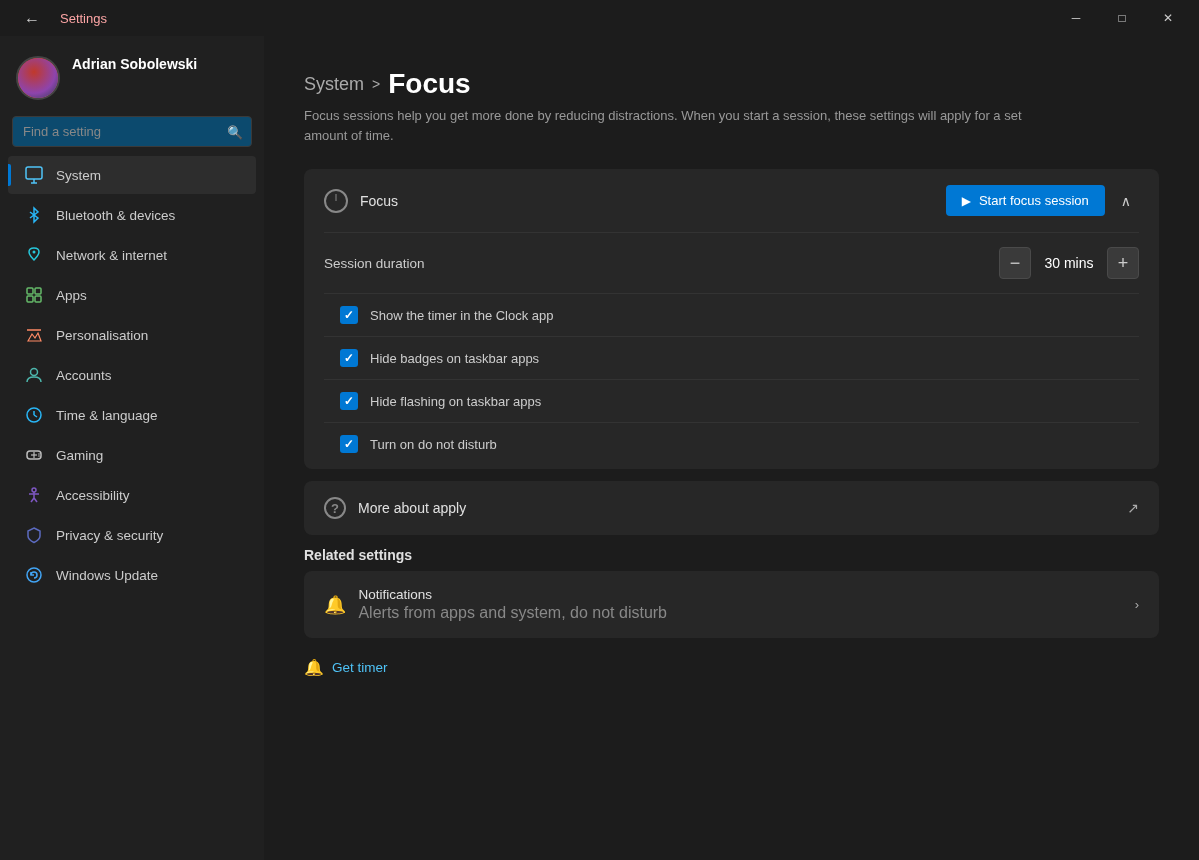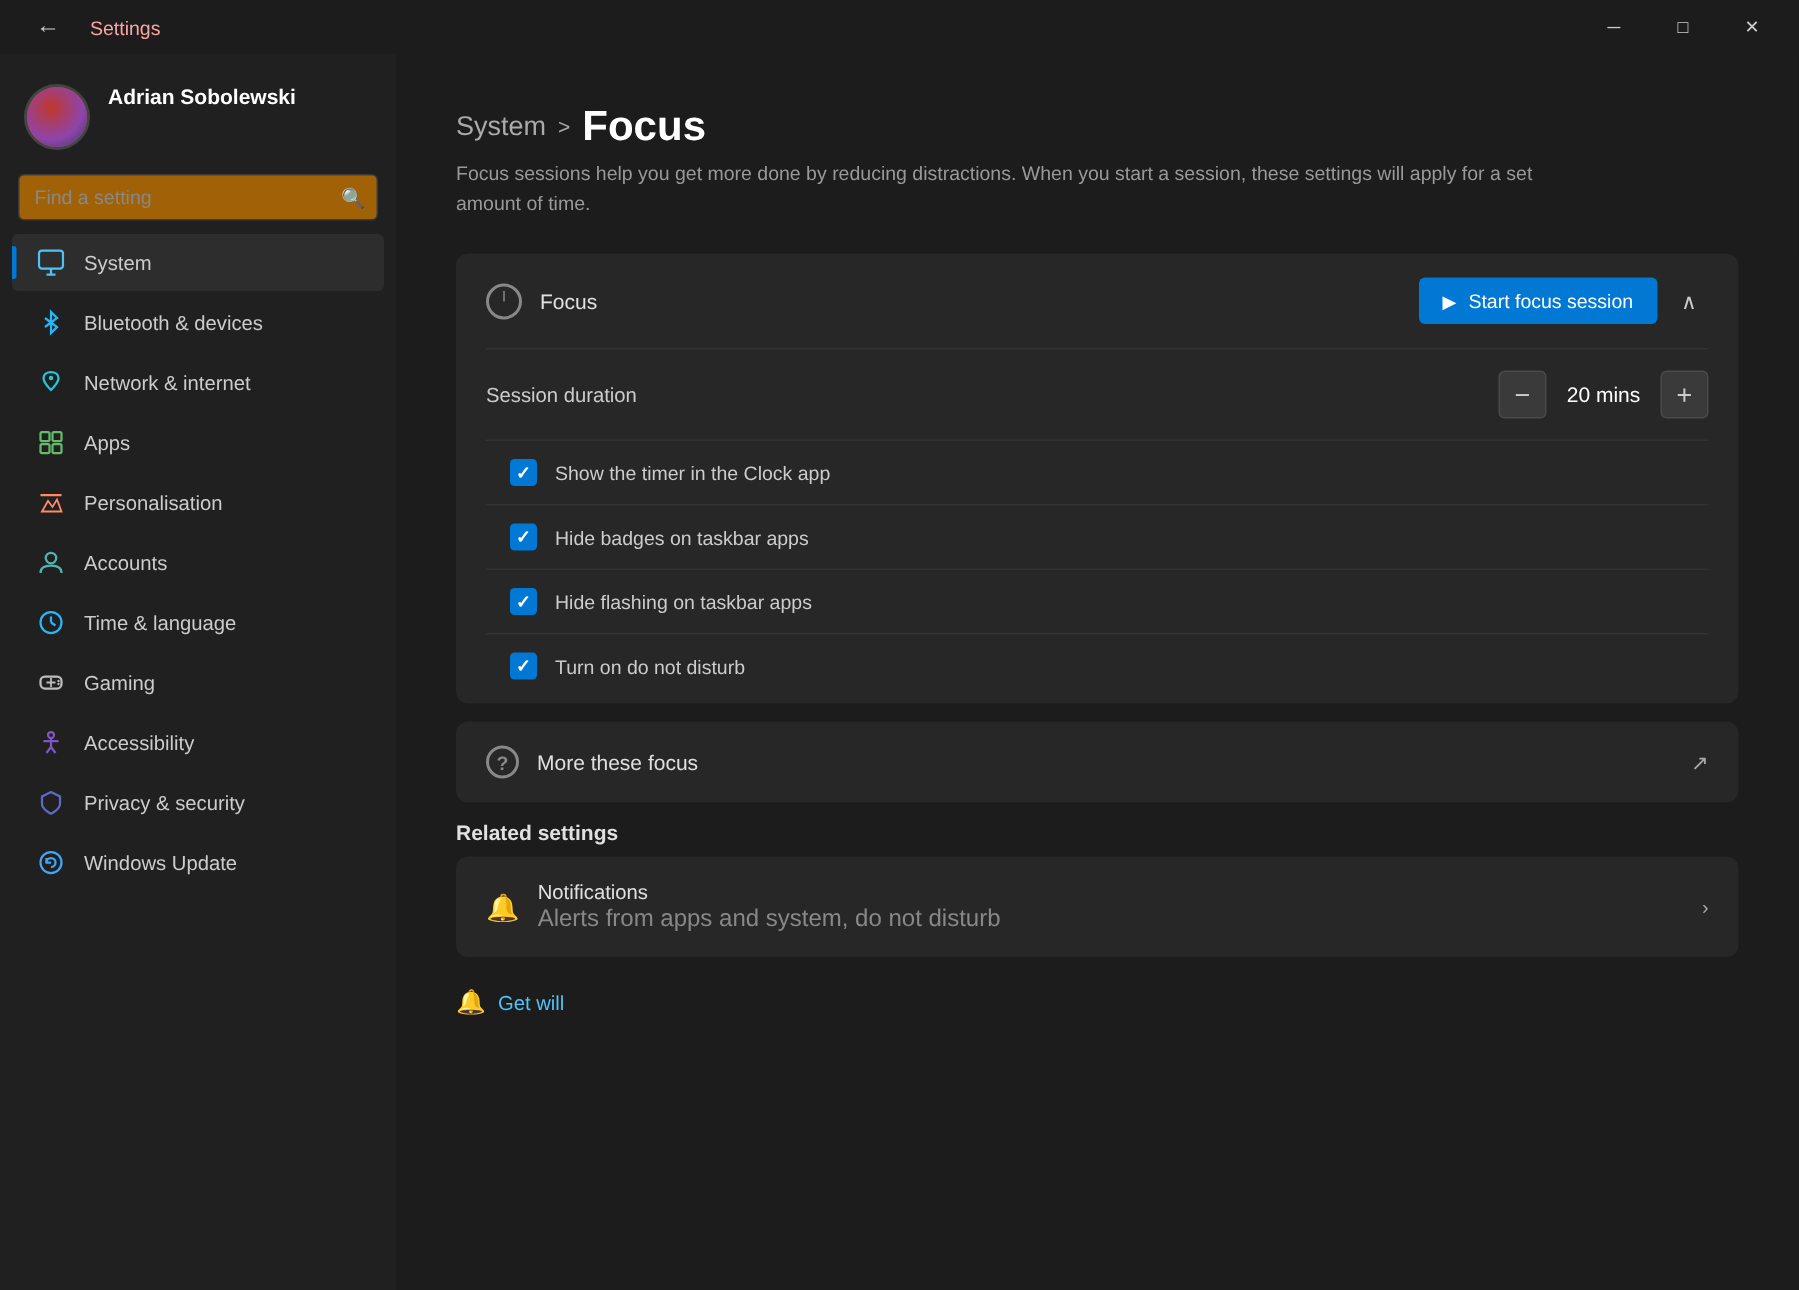--- a/index.html
+++ b/index.html
@@ -106,21 +106,21 @@
       font-weight: 600;
       color: #fff;
     }
 
     .search-box {
       margin: 0 12px 8px;
       position: relative;
     }
     .search-input {
       width: 100%;
-      background: #a16207;
+      background: #0c4a6e;
       border: 1px solid #3a3a3a;
       border-radius: 4px;
       color: #ccc;
       padding: 7px 32px 7px 10px;
       font-size: 13px;
       outline: none;
     }
     .search-input::placeholder { color: #888; }
     .search-icon-wrap {
       position: absolute;
@@ -619,21 +619,21 @@
         </div>
       </div>
 
       <div class="card-divider"></div>
 
       <div class="duration-row">
         <span class="duration-label">Session duration</span>
         <div class="duration-controls">
           <button class="dur-btn">−</button>
           <span class="dur-value">
-            <span>20</span>&nbsp;<span>mins</span>
+            <span>30</span>&nbsp;<span>mins</span>
           </span>
           <button class="dur-btn">+</button>
         </div>
       </div>
 
       <div class="card-divider"></div>
 
       <div class="checkbox-row">
         <div class="cb">
           <span class="cb-check">✓</span>
@@ -666,21 +666,21 @@
           <span class="cb-check">✓</span>
         </div>
         <span class="cb-label">Turn on do not disturb</span>
       </div>
     </div>
 
     <div class="card">
       <div class="info-card-row">
         <div class="info-card-left">
           <div class="question-icon">?</div>
-          <span class="card-title">More these focus</span>
+          <span class="card-title">More about apply</span>
         </div>
         <span class="external-icon" style="cursor:pointer;">↗</span>
       </div>
     </div>
 
     <p class="section-title">Related settings</p>
 
     <div class="card">
       <div class="notif-row">
         <div class="notif-left">
@@ -689,17 +689,17 @@
             <div class="notif-title">Notifications</div>
             <div class="notif-sub">Alerts from apps and system, do not disturb</div>
           </div>
         </div>
         <span class="chevron-right">›</span>
       </div>
     </div>
 
     <div class="get-help-row">
       <span style="color:#4fc3f7;font-size:16px;">🔔</span>
-      <span class="get-help-link">Get will</span>
+      <span class="get-help-link">Get timer</span>
     </div>
 
   </div>
 </div>
 
 </body></html>

